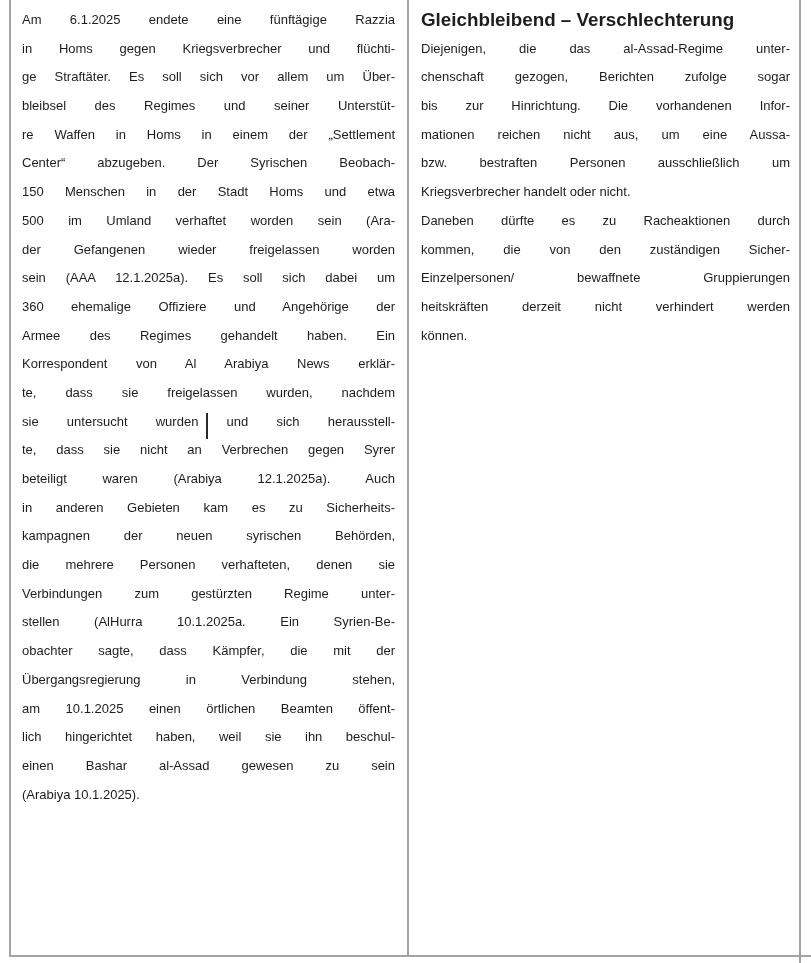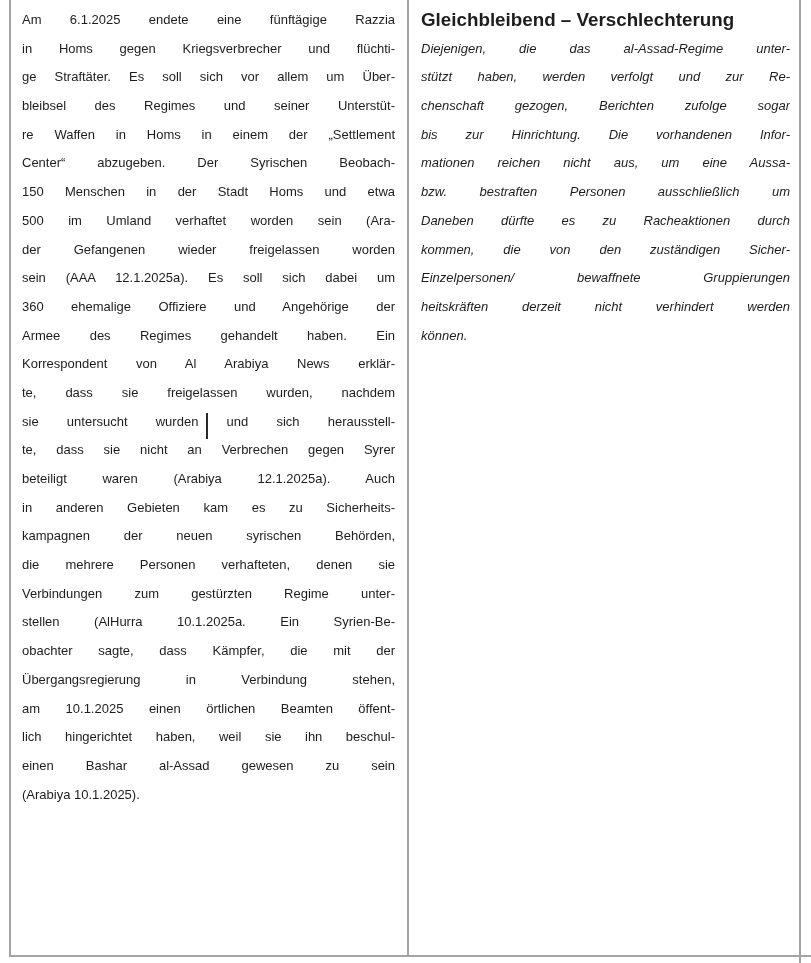--- a/index.html
+++ b/index.html
@@ -33,21 +33,21 @@
   }
   .line {
     font-size: 13px;
     line-height: 28.7px;
     height: 28.7px;
     overflow: hidden;
     text-align: justify;
     text-align-last: justify;
   }
   .line.last { text-align: left; text-align-last: left; }
-  .para.italic .line { font-style: italic; }
+  .para.italic .line { }
 
   .caret {
     position: absolute;
     left: 206px;
     top: 413px;
     width: 2px;
     height: 26px;
     background: #2a2a2a;
   }
 </style>
@@ -89,25 +89,25 @@
           <div class="line last">(Arabiya 10.1.2025).</div>
         </div>
       </div>
   </div>
 
   <div class="cell cell-right">
     <div class="heading">Gleichbleibend – Verschlechterung</div>
     <div>
         <div class="para italic">
           <div class="line">Diejenigen, die das al-Assad-Regime unter-</div>
-          <div class="line">stützt haben, werden verfolgt und zur Re-</div>
           <div class="line">chenschaft gezogen, Berichten zufolge sogar</div>
           <div class="line">bis zur Hinrichtung. Die vorhandenen Infor-</div>
           <div class="line">mationen reichen nicht aus, um eine Aussa-</div>
           <div class="line">bzw. bestraften Personen ausschließlich um</div>
+          <div class="line last">Kriegsverbrecher handelt oder nicht.</div>
         </div>
         <div class="para italic">
           <div class="line">Daneben dürfte es zu Racheaktionen durch</div>
           <div class="line">kommen, die von den zuständigen Sicher-</div>
           <div class="line">Einzelpersonen/ bewaffnete Gruppierungen</div>
           <div class="line">heitskräften derzeit nicht verhindert werden</div>
           <div class="line last">können.</div>
         </div>
       </div>
   </div>

